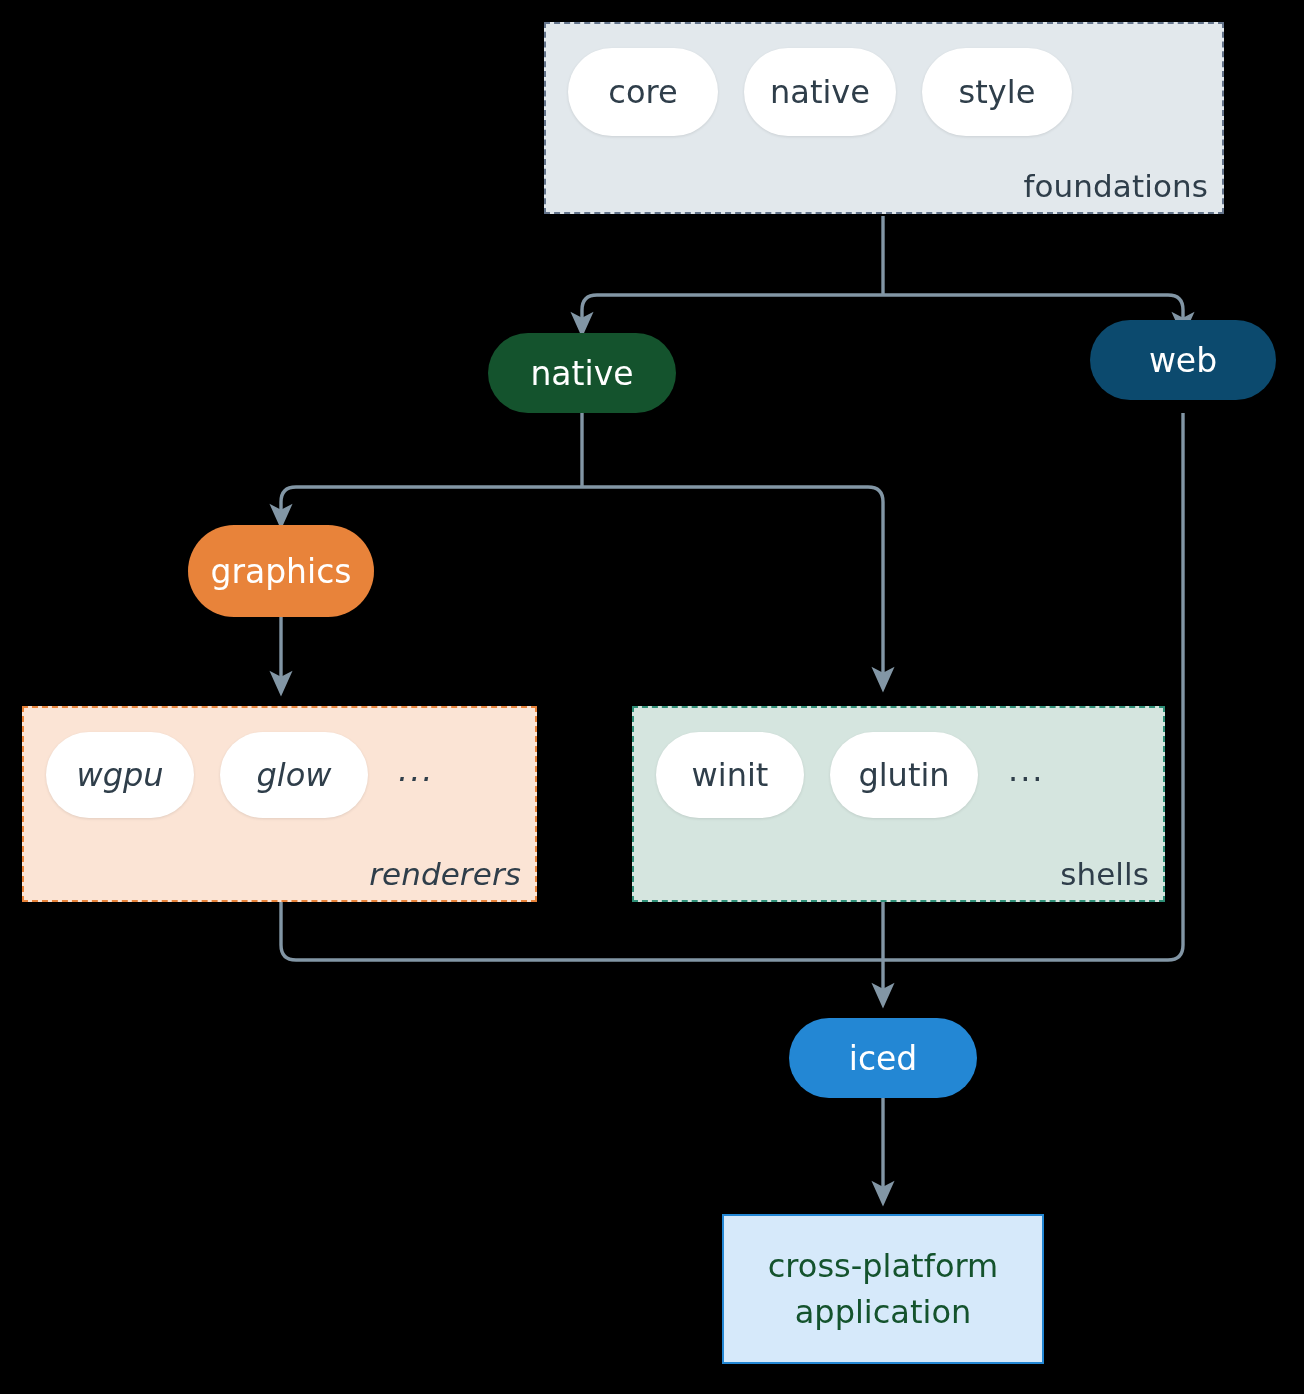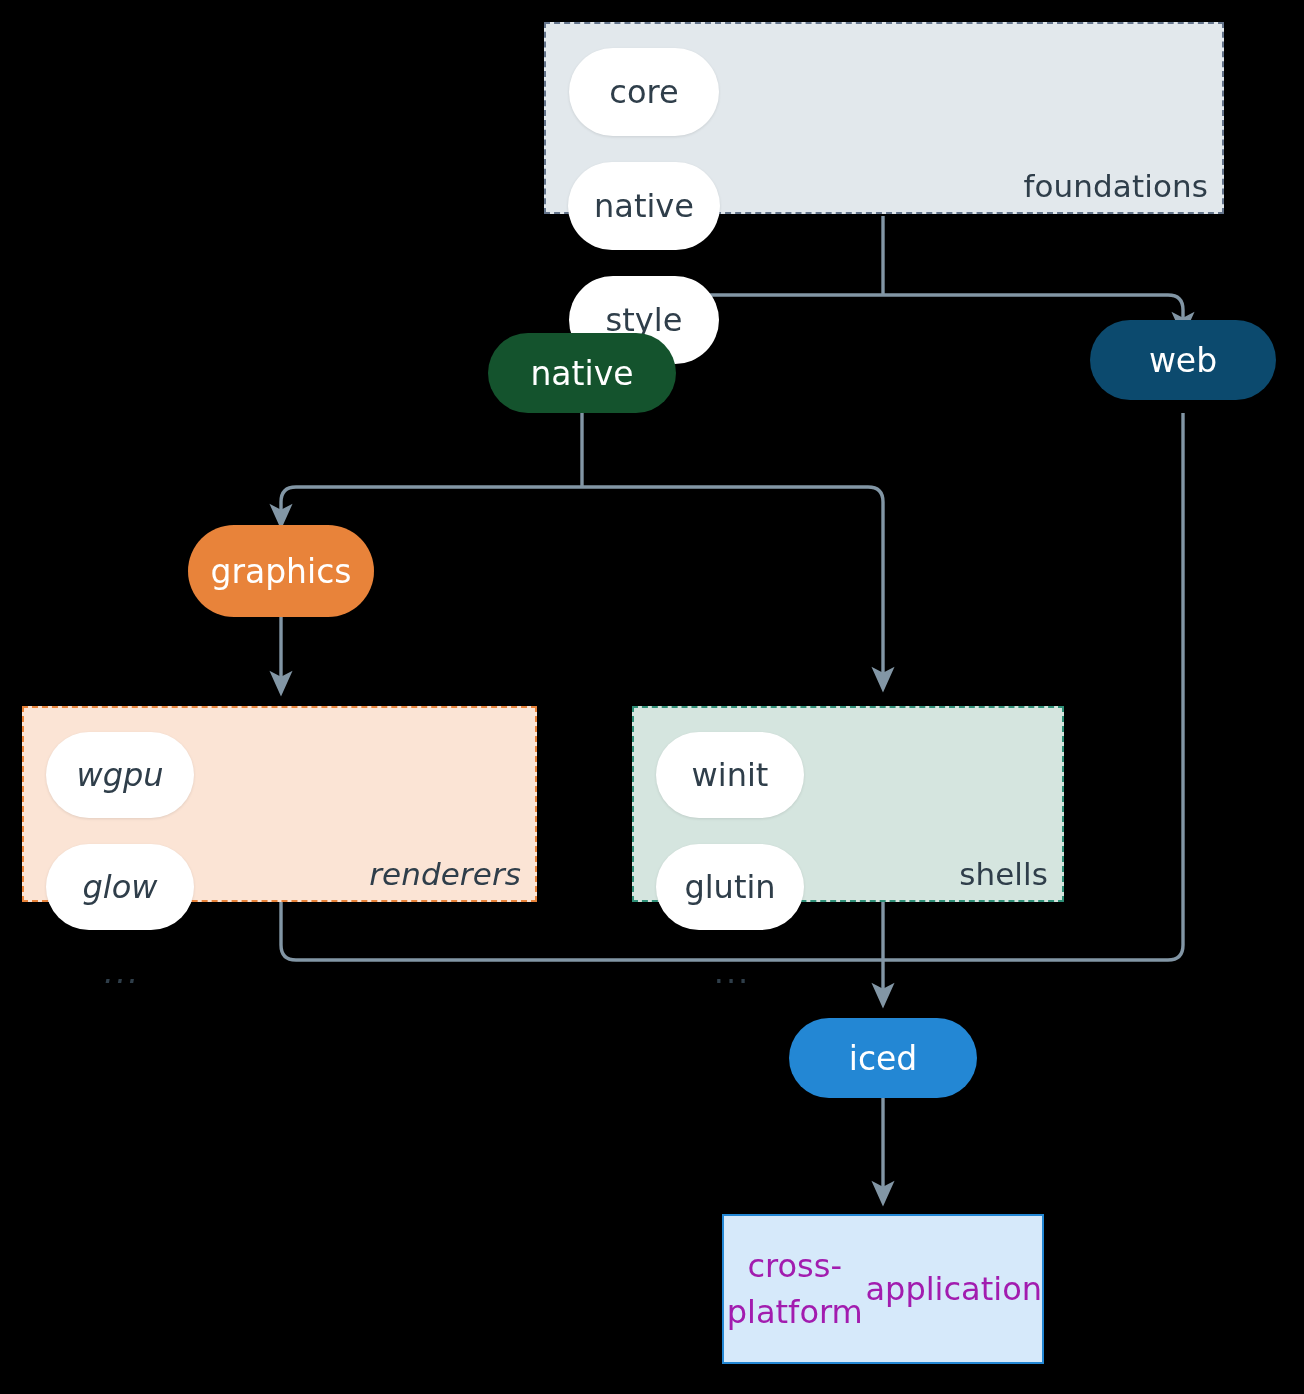--- a/index.html
+++ b/index.html
@@ -37,21 +37,21 @@
     font-size: 31px;
     color: #2f3e4a;
     letter-spacing: 0.1px;
     white-space: nowrap;
   }
   .group .chips {
     position: absolute;
     left: 22px;
     top: 24px;
     display: flex;
-    flex-direction: column;
+    flex-direction: row;
     align-items: center;
     gap: 26px;
   }
 
   #group-foundations {
     left: 544px;
     top: 22px;
     width: 680px;
     height: 192px;
     background: #e2e8ec;
@@ -62,21 +62,21 @@
     top: 706px;
     width: 515px;
     height: 196px;
     background: #fbe4d5;
     border: 2px dashed #e8833a;
     font-style: italic;
   }
   #group-shells {
     left: 632px;
     top: 706px;
-    width: 432px;
+    width: 533px;
     height: 196px;
     background: #d5e5df;
     border: 2px dashed #2f8f77;
   }
 
   
   .chip {
     background: #ffffff;
     border-radius: 48px;
     height: 86px;
@@ -146,24 +146,24 @@
   #node-application {
     position: absolute;
     left: 722px;
     top: 1214px;
     width: 322px;
     height: 150px;
     background: #d6e9fa;
     border: 2px solid #2387d4;
     box-sizing: border-box;
     display: flex;
-    flex-direction: row;
+    flex-direction: column;
     align-items: center;
     justify-content: center;
-    color: #a21caf;
+    color: #14532d;
     font-size: 32px;
     line-height: 1.45;
     text-align: center;
   }
 </style>
 </head>
 <body>
 
 <div id="stage">
 

